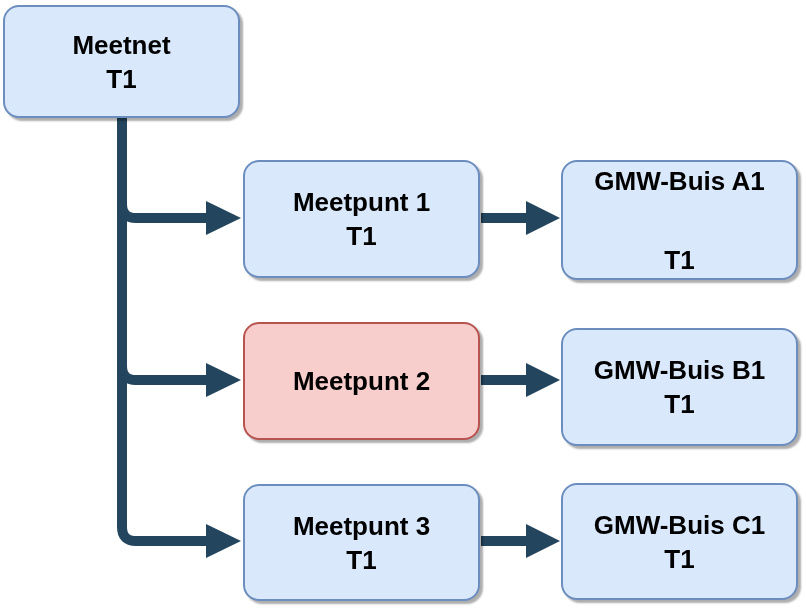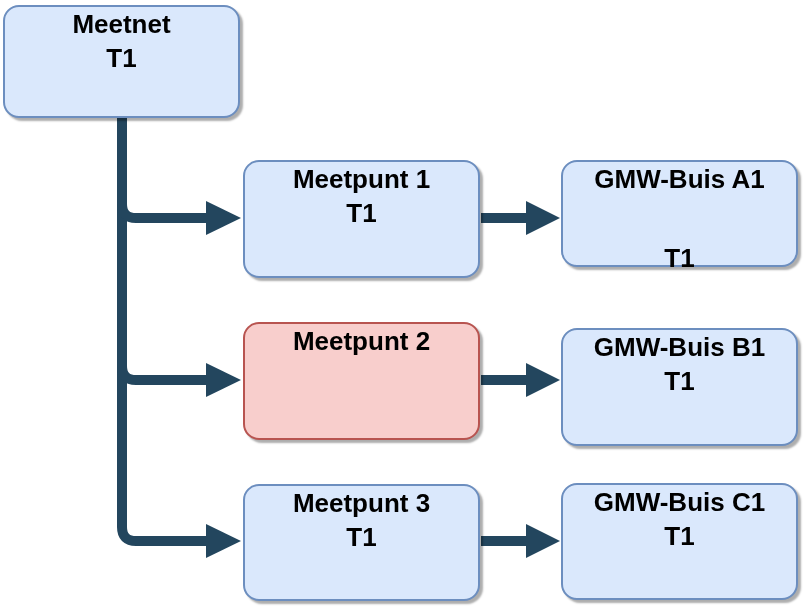--- a/index.html
+++ b/index.html
@@ -27,35 +27,36 @@
     position: absolute;
     z-index: 2;
     box-sizing: border-box;
     border-radius: 16px;
     border: 2px solid var(--node-border, #6c8ebf);
     background: var(--node-fill, #dae8fc);
     box-shadow: 3px 3px 2px rgba(0, 0, 0, 0.32);
     display: flex;
     flex-direction: column;
     align-items: center;
+    justify-content: center;
     text-align: center;
     color: #000000;
     font-weight: bold;
     font-size: 26px;
     line-height: 34px;
   }
   .node--highlight {
     border-color: var(--highlight-border, #b85450);
     background: var(--highlight-fill, #f8cecc);
   }
   .node--root     { left: 3px;   top: 5px;   width: 237px; height: 113px; }
   .node--mp1      { left: 243px; top: 160px; width: 237px; height: 118px; }
   .node--mp2      { left: 243px; top: 322px; width: 237px; height: 118px; }
   .node--mp3      { left: 243px; top: 484px; width: 237px; height: 117px; }
-  .node--gmw-a1   { left: 561px; top: 160px; width: 237px; height: 107px; gap: 45px; }
+  .node--gmw-a1   { left: 561px; top: 160px; width: 237px; height: 120px; gap: 45px; }
   .node--gmw-b1   { left: 561px; top: 328px; width: 237px; height: 118px; }
   .node--gmw-c1   { left: 561px; top: 483px; width: 237px; height: 117px; }
   .edge-stroke {
     stroke: var(--connector, #23465e);
     stroke-width: 10;
     fill: none;
   }
   .edge-head {
     fill: var(--connector, #23465e);
     stroke: none;

